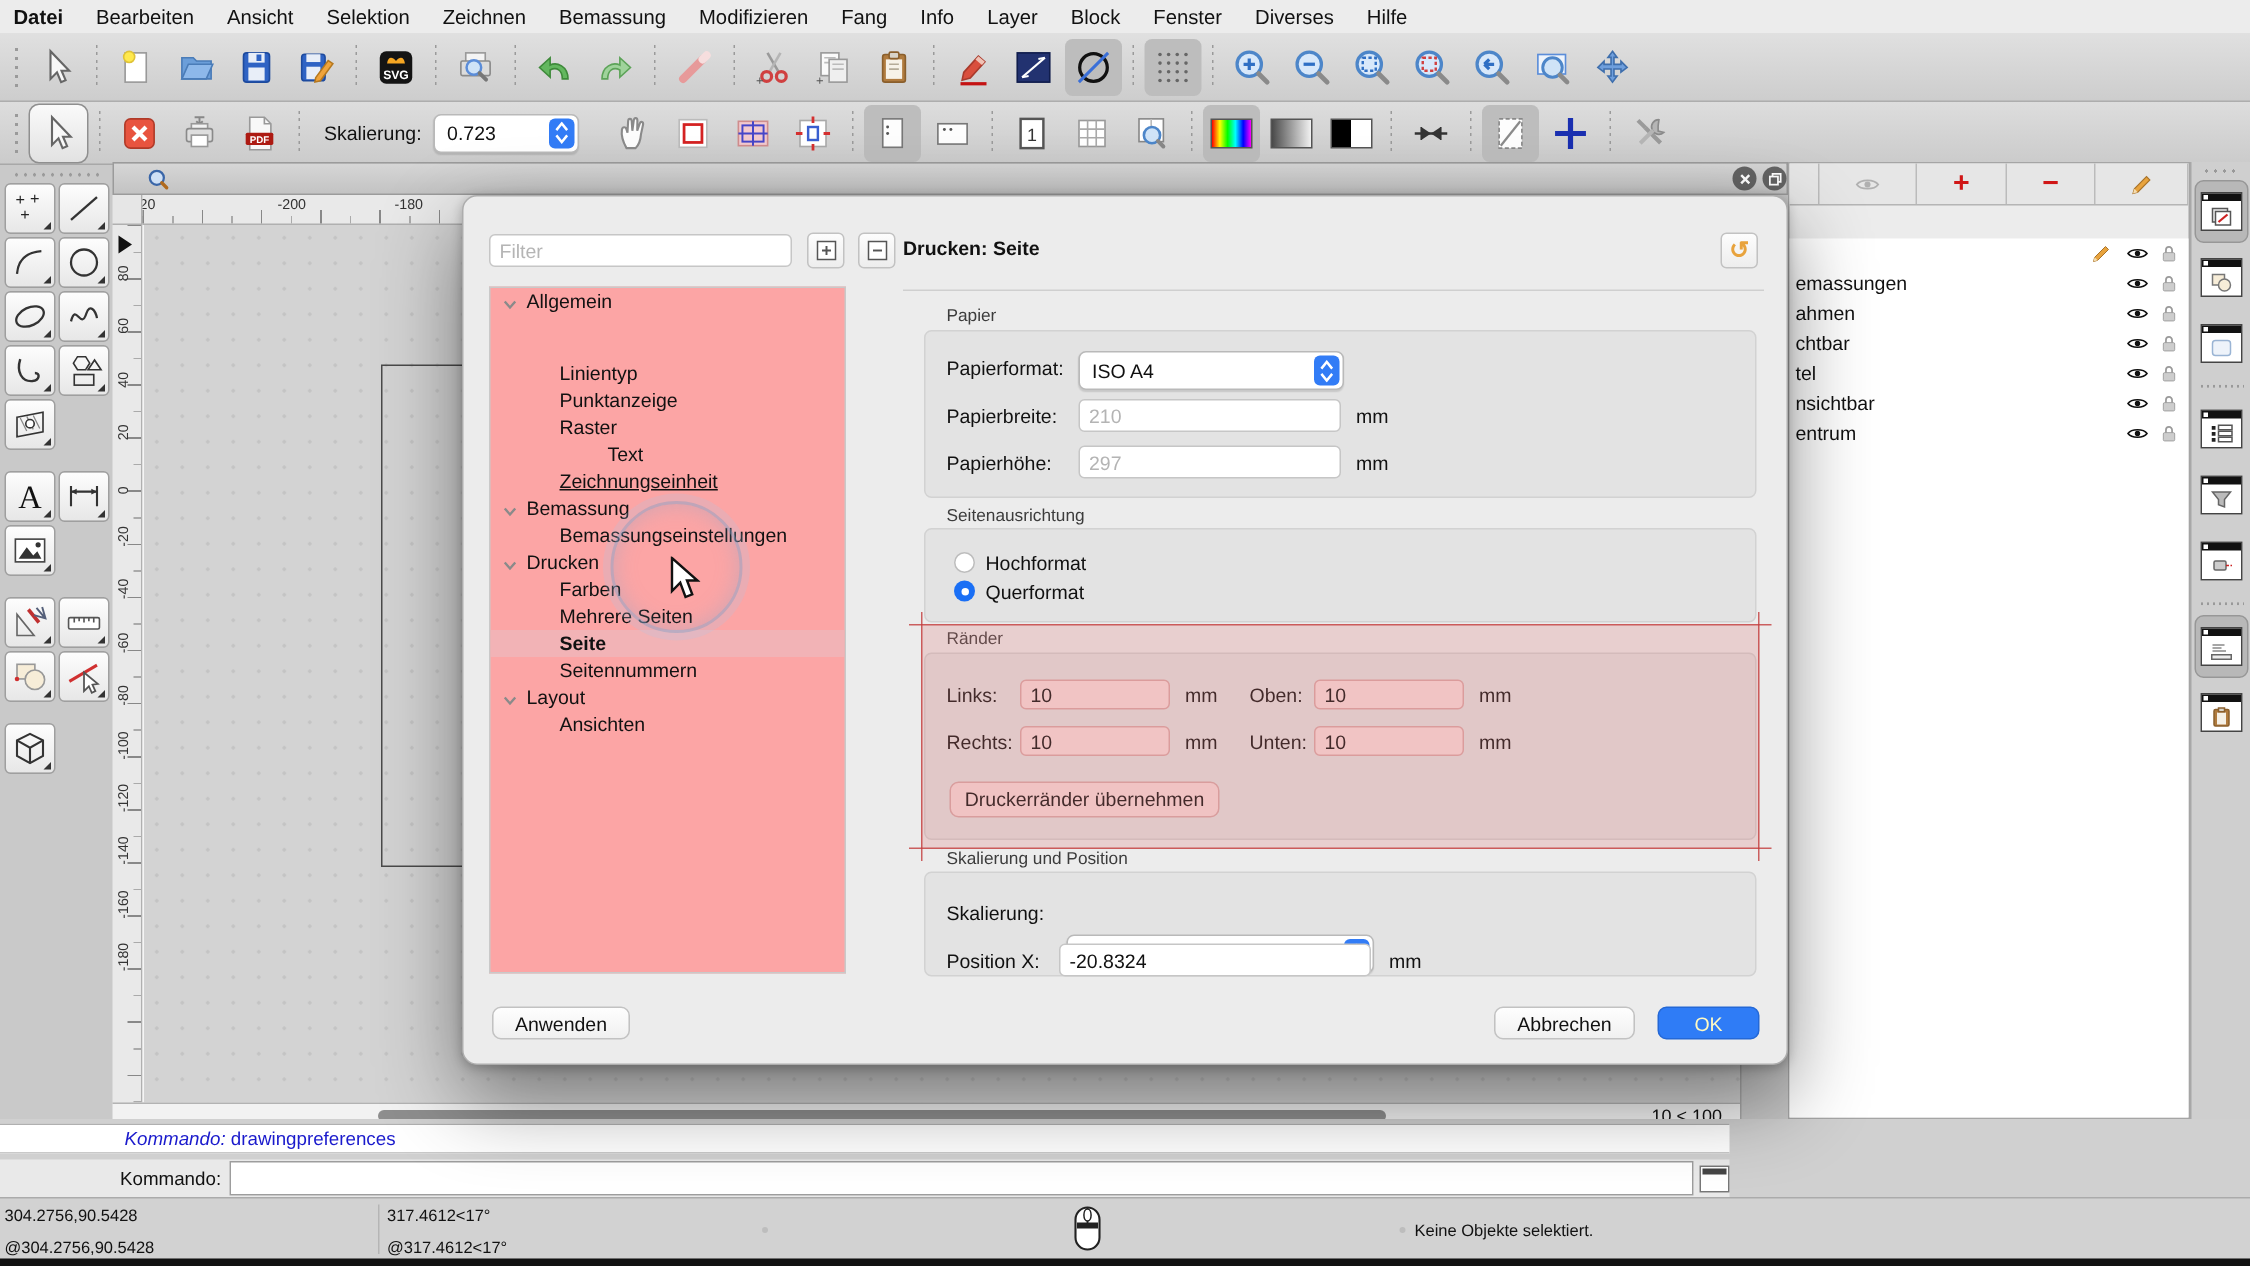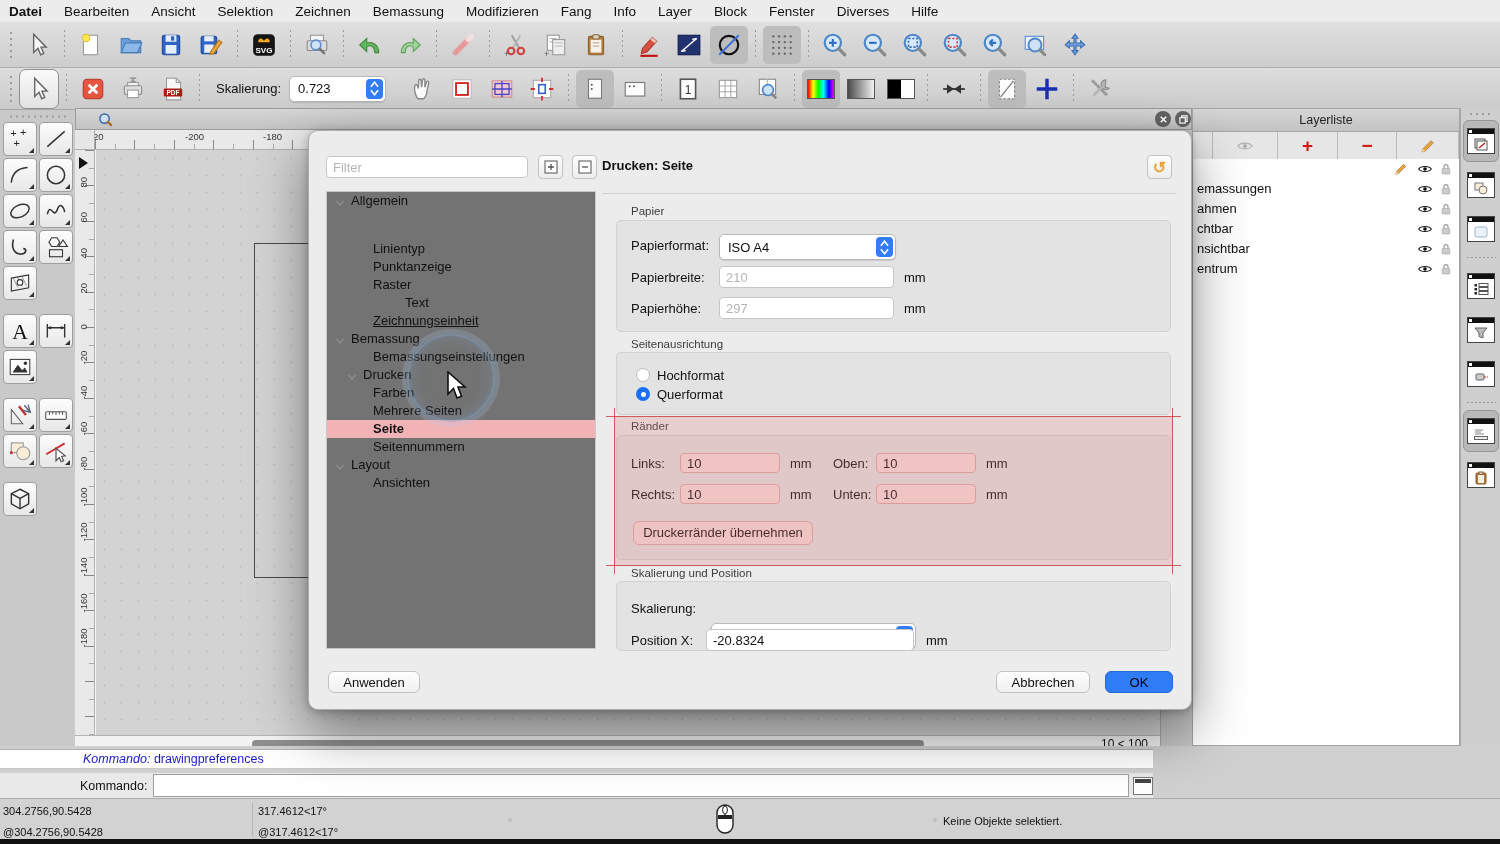--- a/index.html
+++ b/index.html
@@ -82,40 +82,40 @@
   .dock-ic .body{position:absolute;left:1px;top:6px;right:1px;bottom:1px;display:flex;align-items:center;justify-content:center;}
   .dock-ic svg{width:16px;height:14px;}
   
   #dialog{left:308px;top:130px;width:884px;height:580px;background:#ececec;border:1px solid #adadad;border-radius:10px;box-shadow:0 22px 55px rgba(0,0,0,.45),0 2px 8px rgba(0,0,0,.25);box-sizing:border-box;z-index:40;}
   .dlg-input{position:absolute;border:1px solid #c6c6c6;border-radius:4px;background:#fff;font-size:13px;padding:0 6px;box-sizing:border-box;font-family:"Liberation Sans",sans-serif;color:#111;}
   .dlg-input::placeholder{color:#b5b5b5;}
   .sq-btn{position:absolute;width:25px;height:24px;border:1px solid #c2c2c2;border-radius:4px;background:linear-gradient(#fdfdfd,#ededed);display:flex;align-items:center;justify-content:center;box-sizing:border-box;}
   .sq-btn svg{width:14px;height:14px;}
   #dlg-title{position:absolute;left:293px;top:27px;font-size:13px;font-weight:bold;color:#111;}
   #dlg-hr{position:absolute;left:293px;top:62px;width:574px;height:1px;background:#cfcfcf;}
-  #dlg-tree{position:absolute;left:17px;top:60px;width:270px;height:458px;background:#737373;border:1px solid #c9c9c9;box-sizing:border-box;overflow:hidden;}
+  #dlg-tree{position:absolute;left:17px;top:60px;width:238px;height:458px;background:#fca5a5;border:1px solid #c9c9c9;box-sizing:border-box;overflow:hidden;}
   .tree-item{position:relative;height:18px;line-height:18px;font-size:13px;white-space:nowrap;}
   .tree-item.selected{background:#f2b3b6;font-weight:bold;}
   .tree-chevron{position:absolute;left:8px;top:3px;width:11px;height:11px;color:#8a8a8a;}
   .tree-label-0{padding-left:24px;}
   .tree-label-1{padding-left:46px;}
   .grp-label{position:absolute;font-size:11.5px;color:#3c3c3c;}
   .grp-box{position:absolute;background:#e3e3e3;border:1px solid #d2d2d2;border-radius:5px;box-sizing:border-box;}
   .fld-label{position:absolute;font-size:13px;color:#111;}
   .unit{position:absolute;font-size:13px;color:#111;}
   .radio{position:absolute;width:14px;height:14px;border-radius:50%;box-sizing:border-box;}
   .radio.off{background:#fff;border:1px solid #bdbdbd;}
   .radio.on{background:#1a6ff5;}
   .radio.on::after{content:"";position:absolute;left:4.5px;top:4.5px;width:5px;height:5px;border-radius:50%;background:#fff;}
   .pink-input{background:#f9dede !important;border:1px solid #dba9a9 !important;}
   #raender-hl{position:absolute;left:305px;top:285px;width:559px;height:150px;background:rgba(219,120,120,.25);pointer-events:none;}
   .hl-line{position:absolute;background:rgba(195,60,60,.8);}
   #btn-druckerraender{position:absolute;left:324px;top:390px;width:178px;height:22px;border:1px solid #d8aaaa;border-radius:6px;background:#f7dcdc;font-size:13px;text-align:center;line-height:21px;color:#111;}
   .dlg-btn{position:absolute;height:22px;border:1px solid #c2c2c2;border-radius:6px;background:linear-gradient(#fefefe,#f0f0f0);font-size:13px;text-align:center;line-height:21px;color:#111;box-sizing:border-box;}
-  .dlg-btn.primary{background:#2f7cf6;border-color:#2468d6;color:#000000;}
+  .dlg-btn.primary{background:#2f7cf6;border-color:#2468d6;color:#fef9c3;}
   
   #bottom-band{left:0;top:746px;width:1500px;height:52px;background:#d0d0d0;}
   #cmd-history{left:0;top:749px;width:1153px;height:20px;background:#fff;border-top:1px solid #b0b0b0;border-bottom:1px solid #c9c9c9;box-sizing:border-box;font-size:12.5px;line-height:18px;color:#1a1acc;padding-left:83px;}
   #cmd-history .pfx{font-style:italic;}
   #cmd-row{left:0;top:773px;width:1153px;height:25px;background:#e9e9e9;display:flex;align-items:center;}
   #cmd-row .lbl{margin-left:80px;font-size:12.5px;color:#111;}
   #cmd-input{margin-left:6px;width:980px;height:19px;border:1px solid #9d9d9d;background:#fff;font-family:"Liberation Sans",sans-serif;font-size:12.5px;}
   #cmd-toggle{margin-left:4px;width:18px;height:16px;border:1px solid #777;background:#fff;position:relative;}
   #cmd-toggle::before{content:"";position:absolute;left:1px;top:1px;right:1px;height:4px;background:#444;}
   
@@ -786,21 +786,20 @@
     <div id="draw-rect"></div>
   </div>
   <div id="doc-strip" class="abs"></div>
 
   <div id="hscroll" class="abs">
     <div class="thumb"></div>
     <div id="zoom-ind">10 &lt; 100</div>
   </div>
 
   <div id="layer-panel" class="abs">
-    <div id="layer-title">Layerliste</div>
     <div id="layer-toolbar">
         <div class="lt-cell" style="width: 20px;"></div>
         <div class="lt-cell" style="width: 65px;">
           <span style="display: flex; align-items: center; justify-content: center;">
             <svg viewBox="0 0 24 24">
               <path d="M2.5 12 C6 7 18 7 21.5 12 C18 17 6 17 2.5 12 Z" fill="none" stroke="#b0b0b0" stroke-width="1.6"></path>
               <circle cx="12" cy="12" r="2.7" fill="#b0b0b0"></circle>
             </svg>
           </span>
         </div>
@@ -866,20 +865,35 @@
           </span>
           <span class="layer-lock" style="display: flex; align-items: center; justify-content: center;">
             <svg viewBox="0 0 24 24">
               <rect x="5.5" y="11" width="13" height="9.5" rx="1.5" fill="#cdcdcd" stroke="#9a9a9a"></rect>
               <path d="M8.5 11 V8 a3.5 3.5 0 0 1 7 0 V11" fill="none" stroke="#9a9a9a" stroke-width="2"></path>
             </svg>
           </span>
         </div>
         <div class="layer-row">
           <span class="layer-name">chtbar</span>
+          <span class="layer-eye" style="display: flex; align-items: center; justify-content: center;">
+            <svg viewBox="0 0 24 24">
+              <path d="M2.5 12 C6 7 18 7 21.5 12 C18 17 6 17 2.5 12 Z" fill="none" stroke="#111" stroke-width="1.6"></path>
+              <circle cx="12" cy="12" r="2.7" fill="#111"></circle>
+            </svg>
+          </span>
+          <span class="layer-lock" style="display: flex; align-items: center; justify-content: center;">
+            <svg viewBox="0 0 24 24">
+              <rect x="5.5" y="11" width="13" height="9.5" rx="1.5" fill="#cdcdcd" stroke="#9a9a9a"></rect>
+              <path d="M8.5 11 V8 a3.5 3.5 0 0 1 7 0 V11" fill="none" stroke="#9a9a9a" stroke-width="2"></path>
+            </svg>
+          </span>
+        </div>
+        <div class="layer-row">
+          <span class="layer-name">tel</span>
           <span class="layer-eye" style="display: flex; align-items: center; justify-content: center;">
             <svg viewBox="0 0 24 24">
               <path d="M2.5 12 C6 7 18 7 21.5 12 C18 17 6 17 2.5 12 Z" fill="none" stroke="#111" stroke-width="1.6"></path>
               <circle cx="12" cy="12" r="2.7" fill="#111"></circle>
             </svg>
           </span>
           <span class="layer-lock" style="display: flex; align-items: center; justify-content: center;">
             <svg viewBox="0 0 24 24">
               <rect x="5.5" y="11" width="13" height="9.5" rx="1.5" fill="#cdcdcd" stroke="#9a9a9a"></rect>
               <path d="M8.5 11 V8 a3.5 3.5 0 0 1 7 0 V11" fill="none" stroke="#9a9a9a" stroke-width="2"></path>
@@ -1051,21 +1065,21 @@
             </svg></span><span class="tree-label-0">Allgemein</span></div>
         <div class="tree-item" style="top: 0px; margin-top: 30px;"><span class="tree-label-1">Linientyp</span></div>
         <div class="tree-item" style="top: 0px;"><span class="tree-label-1">Punktanzeige</span></div>
         <div class="tree-item" style="top: 0px;"><span class="tree-label-1">Raster</span></div>
         <div class="tree-item" style="top: 0px; padding-left: 32px;"><span class="tree-label-1">Text</span></div>
         <div class="tree-item" style="top: 0px; text-decoration: underline;"><span class="tree-label-1">Zeichnungseinheit</span></div>
         <div class="tree-item" style="top: 0px;"><span class="tree-chevron"><svg viewBox="0 0 10 10" width="10" height="10">
               <path d="M1.5 3 L5 7 L8.5 3" fill="none" stroke="#8a8a8a" stroke-width="1.6"></path>
             </svg></span><span class="tree-label-0">Bemassung</span></div>
         <div class="tree-item" style="top: 0px;"><span class="tree-label-1">Bemassungseinstellungen</span></div>
-        <div class="tree-item" style="top: 0px; margin-left: 12px;"><span class="tree-chevron"><svg viewBox="0 0 10 10" width="10" height="10">
+        <div class="tree-item" style="top: 0px;"><span class="tree-chevron"><svg viewBox="0 0 10 10" width="10" height="10">
               <path d="M1.5 3 L5 7 L8.5 3" fill="none" stroke="#8a8a8a" stroke-width="1.6"></path>
             </svg></span><span class="tree-label-0">Drucken</span></div>
         <div class="tree-item" style="top: 0px;"><span class="tree-label-1">Farben</span></div>
         <div class="tree-item" style="top: 0px;"><span class="tree-label-1">Mehrere Seiten</span></div>
         <div class="tree-item selected" style="top: 0px;"><span class="tree-label-1">Seite</span></div>
         <div class="tree-item" style="top: 0px;"><span class="tree-label-1">Seitennummern</span></div>
         <div class="tree-item" style="top: 0px;"><span class="tree-chevron"><svg viewBox="0 0 10 10" width="10" height="10">
               <path d="M1.5 3 L5 7 L8.5 3" fill="none" stroke="#8a8a8a" stroke-width="1.6"></path>
             </svg></span><span class="tree-label-0">Layout</span></div>
         <div class="tree-item" style="top: 0px;"><span class="tree-label-1">Ansichten</span></div>

